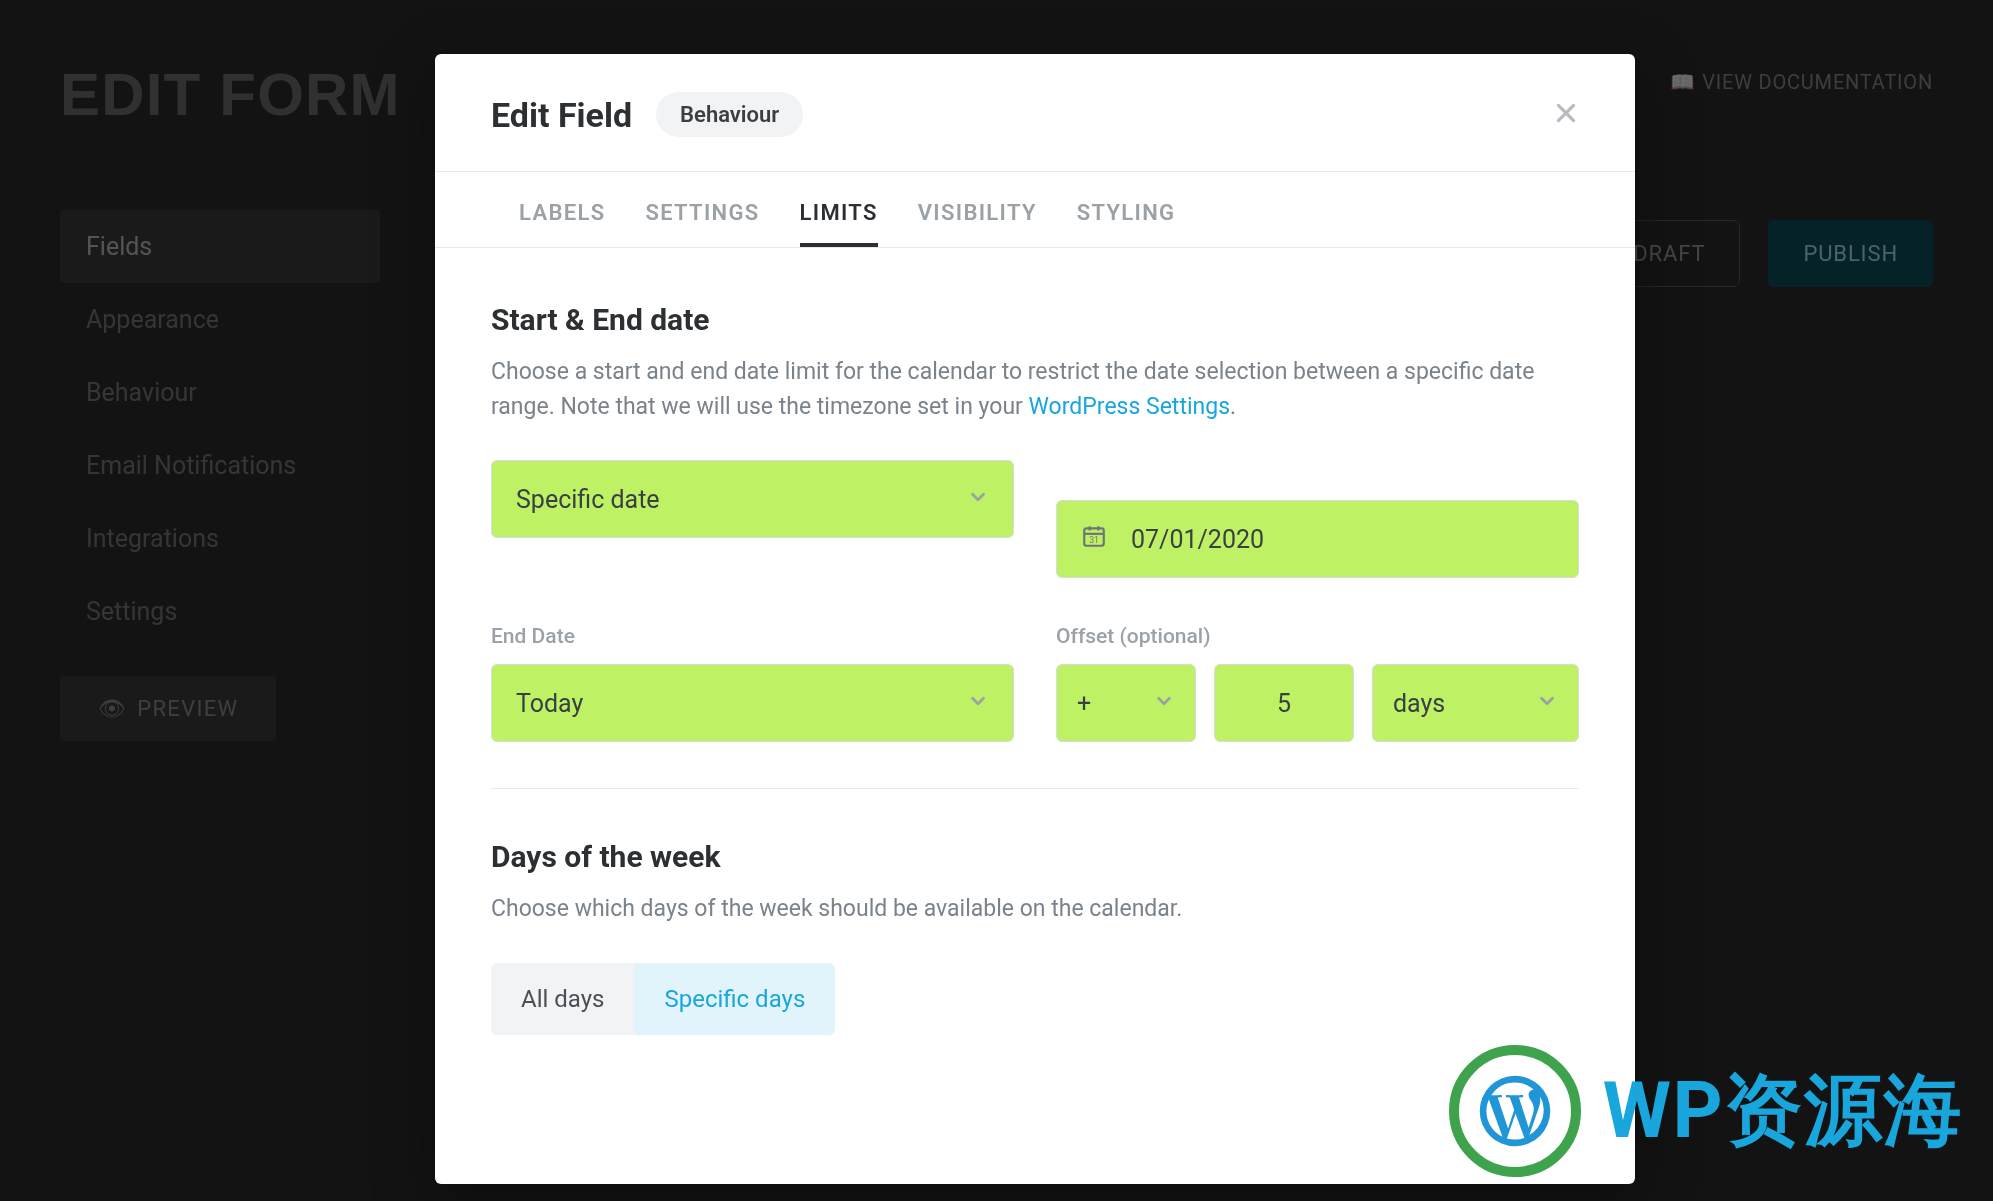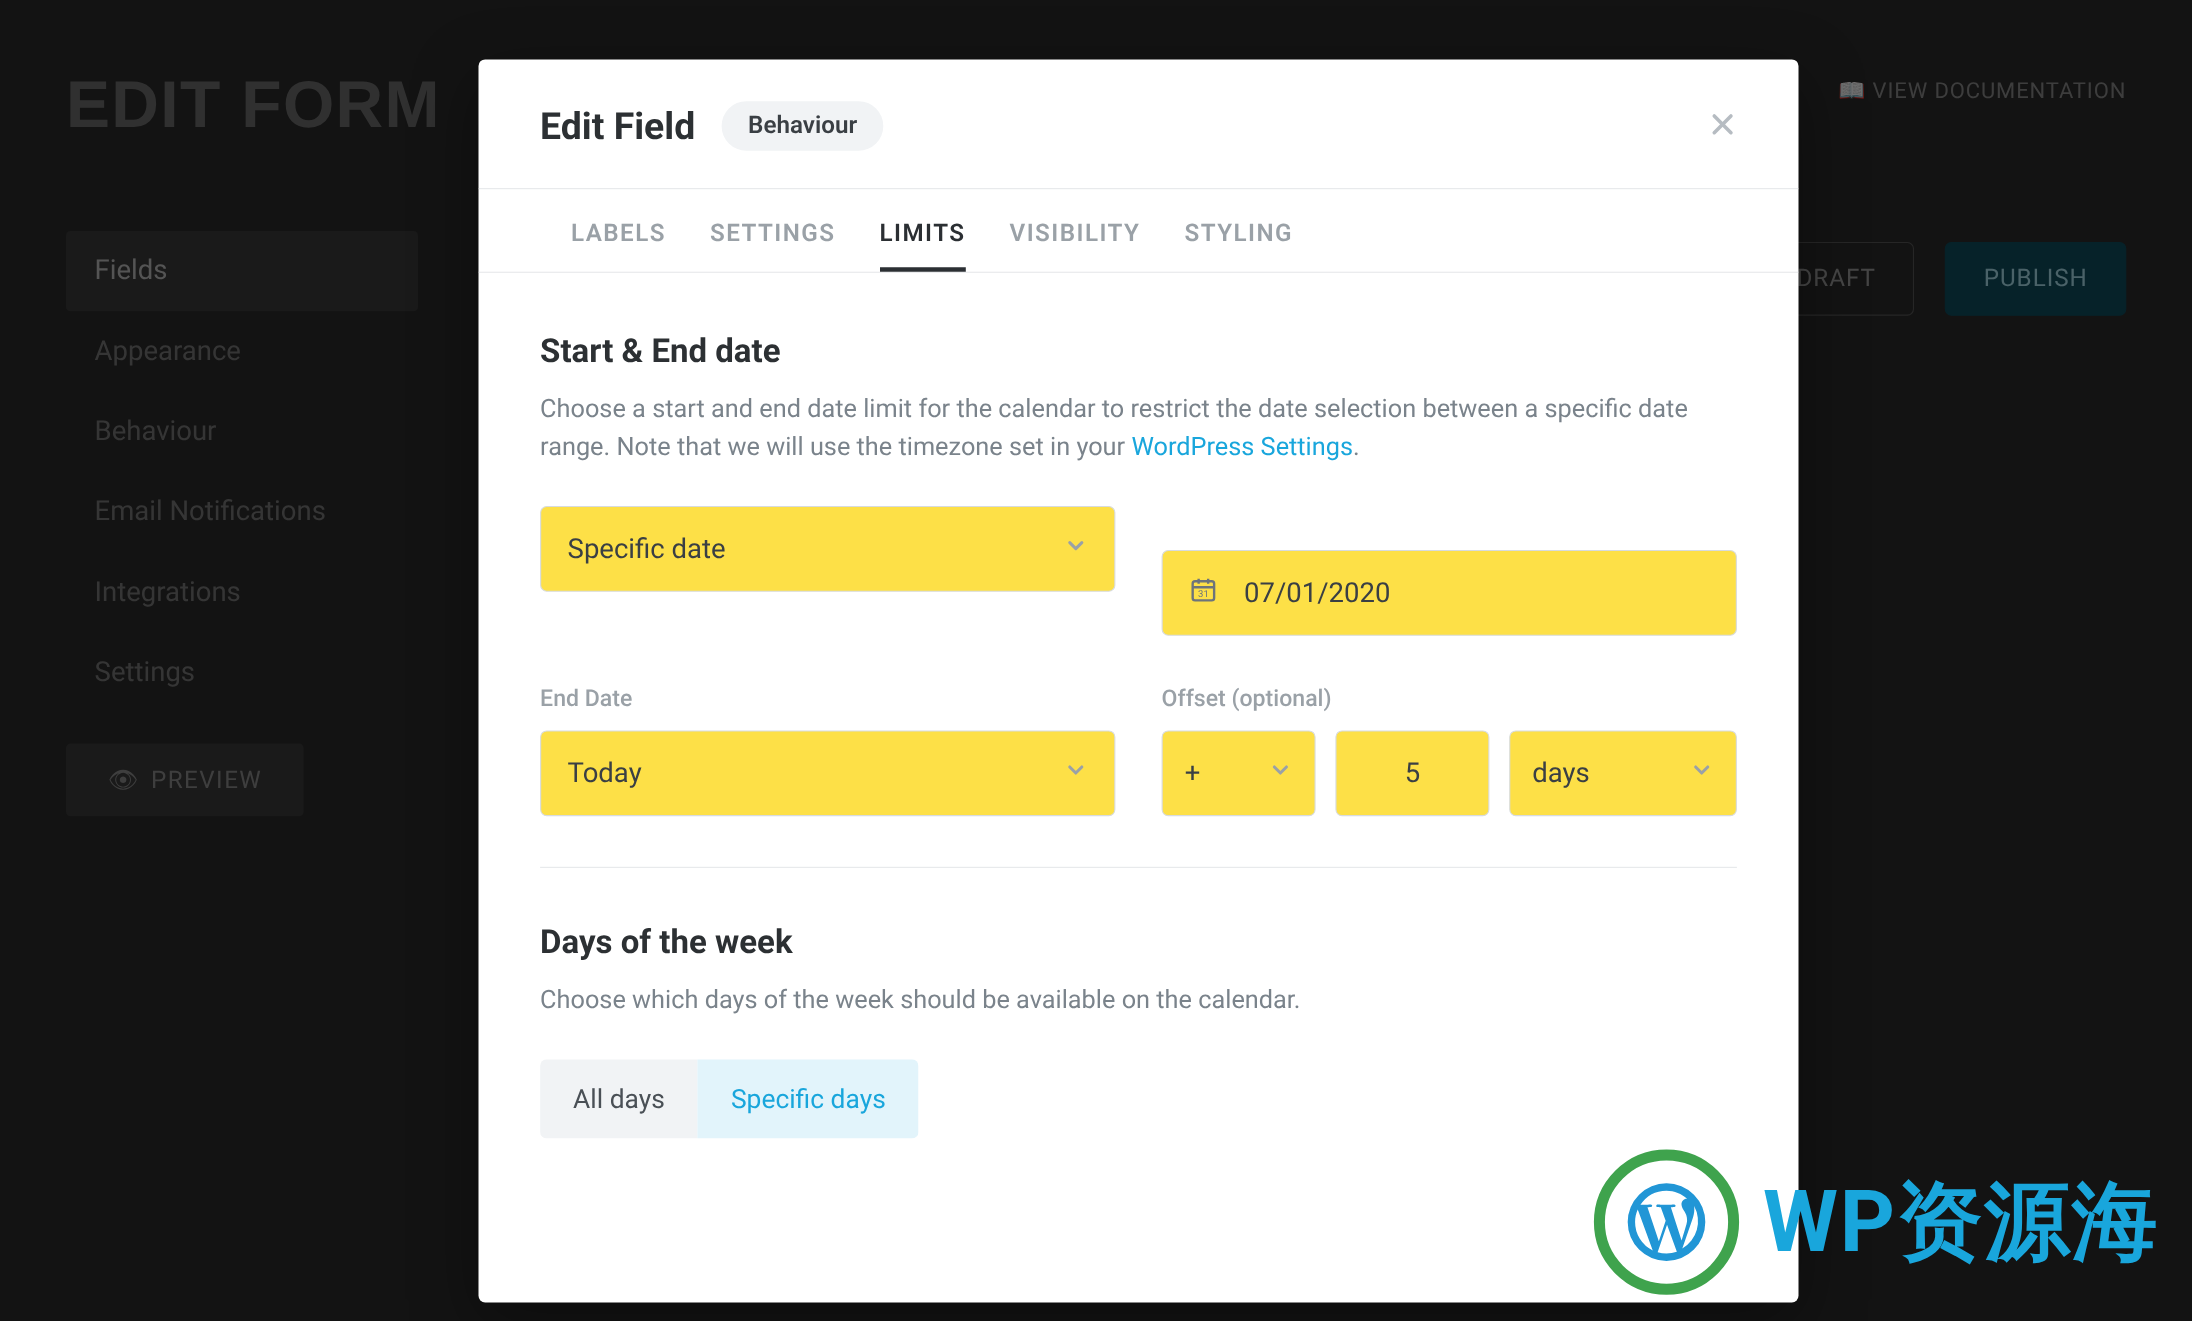--- a/index.html
+++ b/index.html
@@ -132,21 +132,21 @@
 .section-desc a { color: #19a6dc; text-decoration: none; }
 
 .row { display: flex; gap: 42px; margin-bottom: 46px; }
 .col { flex: 1; }
 .field-label { font-size: 21px; color: #9aa1a7; font-weight: 500; margin-bottom: 16px; }
 
 .select, .datebox, .minisel, .numbox {
   height: 78px;
   border: 1px solid #d7dbdf;
   border-radius: 6px;
-  background: #fde047;
+  background: #bef264;
   display: flex;
   align-items: center;
   font-size: 25px;
   color: #3a3f44;
 }
 .select { padding: 0 24px; justify-content: space-between; cursor: pointer; }
 .select .chev, .minisel .chev { color: #9aa1a7; }
 .datebox { padding: 0 24px; gap: 24px; }
 .datebox .cal-icon { color: #6d747b; }
 .offset-group { display: flex; gap: 18px; }

